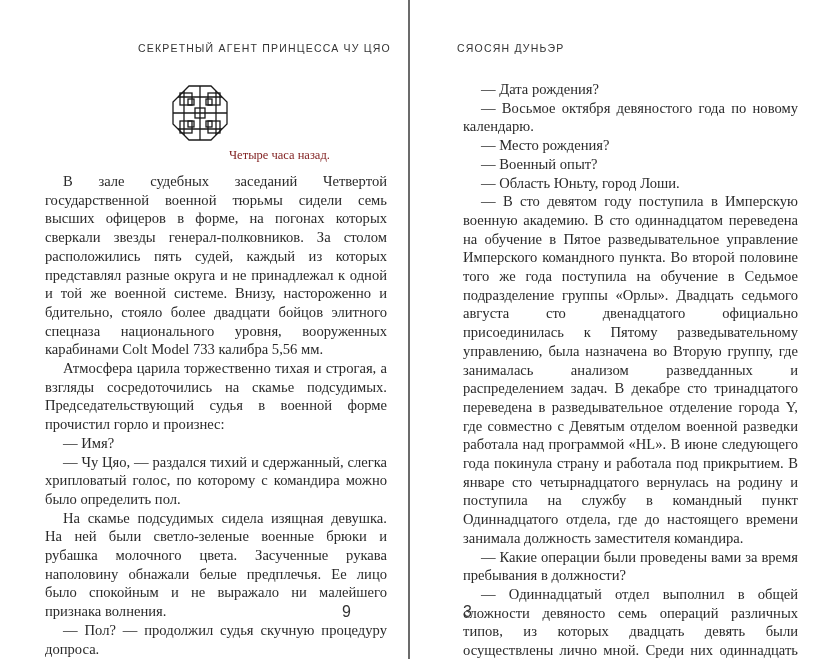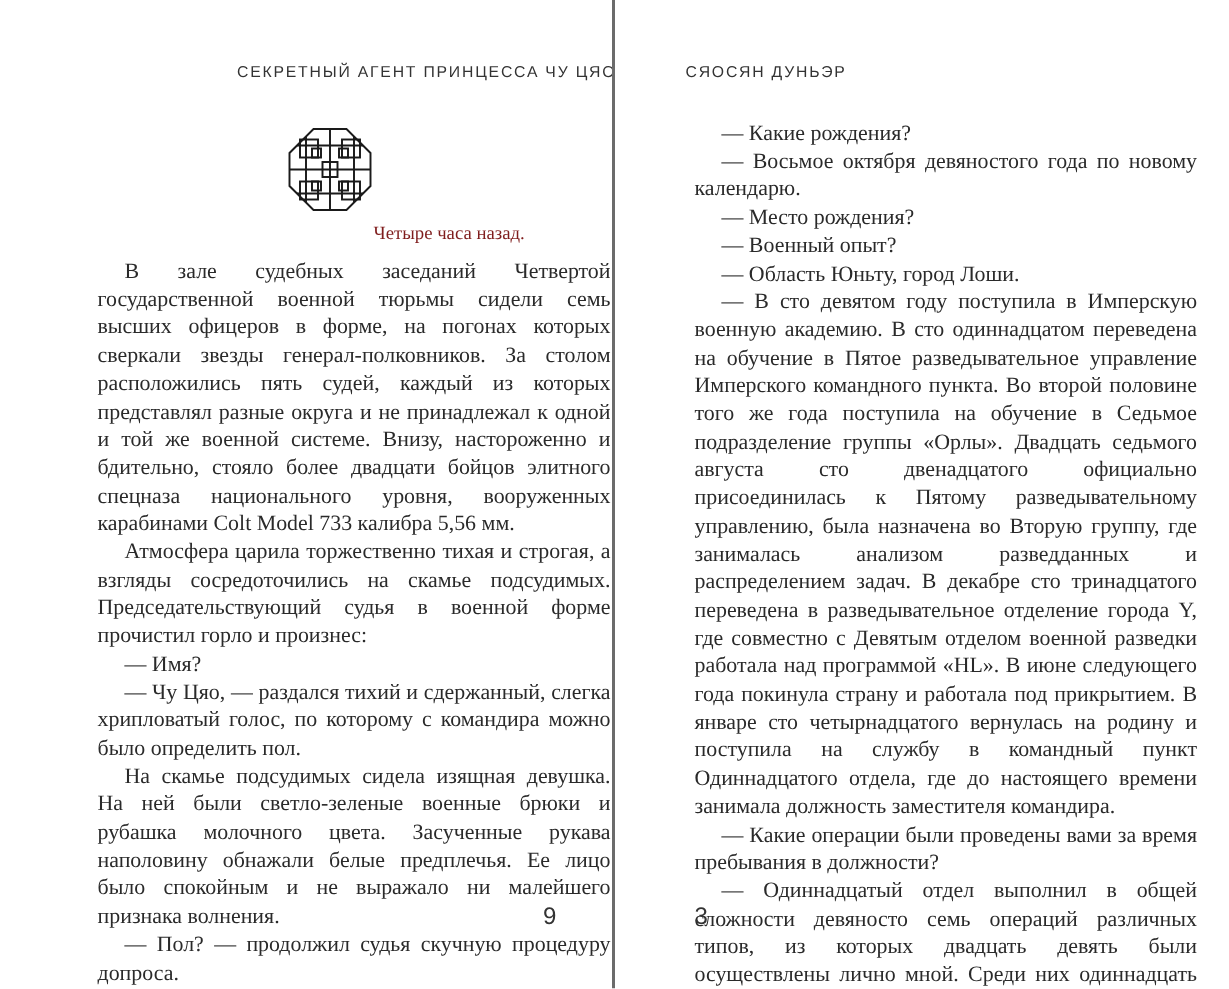--- a/index.html
+++ b/index.html
@@ -6,21 +6,21 @@
     body {
       width: 819px; height: 659px; background: #ffffff; position: relative; overflow: hidden;
       color: #2a2a2a;
       font-family: "DejaVu Serif", "Liberation Serif", serif;
     }
     .spread { position: absolute; inset: 0; }
     .divider {
       position: absolute; left: 408px; top: 0; width: 2px; height: 659px; background: #6b6b6b;
     }
     .page { position: absolute; top: 0; height: 659px; }
-    .page.left { left: 0; width: 392px; margin-left: 20px; }
+    .page.left { left: 0; width: 392px; }
     .page.right { left: 410px; width: 409px; }
 
     .running-head {
       position: absolute; top: 42px;
       font-family: "Liberation Sans", "DejaVu Sans", sans-serif;
       font-size: 10.5px; letter-spacing: 1.2px; color: #333;
       text-transform: uppercase; white-space: nowrap;
     }
     .page.left .running-head { left: 138px; }
     .page.right .running-head { left: 47px; }
@@ -89,21 +89,21 @@
 
     <div class="folio">9</div>
   </div>
 
   <div class="divider"></div>
 
   <div class="page right">
     <div class="running-head">Сяосян Дуньэр</div>
 
     <div class="text">
-      <p>— Какие рождения?</p>
+      <p>— Дата рождения?</p>
       <p>— Восьмое октября девяностого года по новому календарю.</p>
       <p>— Место рождения?</p>
       <p>— Военный опыт?</p>
       <p>— Область Юньту, город Лоши.</p>
       <p>— В сто девятом году поступила в Имперскую военную академию. В сто одиннадцатом переведена на обучение в Пятое разведывательное управление Имперского командного пункта. Во второй половине того же года поступила на обучение в Седьмое подразделение группы «Орлы». Двадцать седьмого августа сто двенадцатого официально присоединилась к Пятому разведывательному управлению, была назначена во Вторую группу, где занималась анализом разведданных и распределением задач. В декабре сто тринадцатого переведена в разведывательное отделение города Y, где совместно с Девятым отделом военной разведки работала над программой «HL». В июне следующего года покинула страну и работала под прикрытием. В январе сто четырнадцатого вернулась на родину и поступила на службу в командный пункт Одиннадцатого отдела, где до настоящего времени занимала должность заместителя командира.</p>
       <p>— Какие операции были проведены вами за время пребывания в должности?</p>
       <p>— Одиннадцатый отдел выполнил в общей сложности девяносто семь операций различных типов, из которых двадцать девять были осуществлены лично мной. Среди них одиннадцать однозвездочных миссий, девять двухзвездочных, пять трехзвездочных,</p>
     </div>
 
     <div class="folio">3</div>

